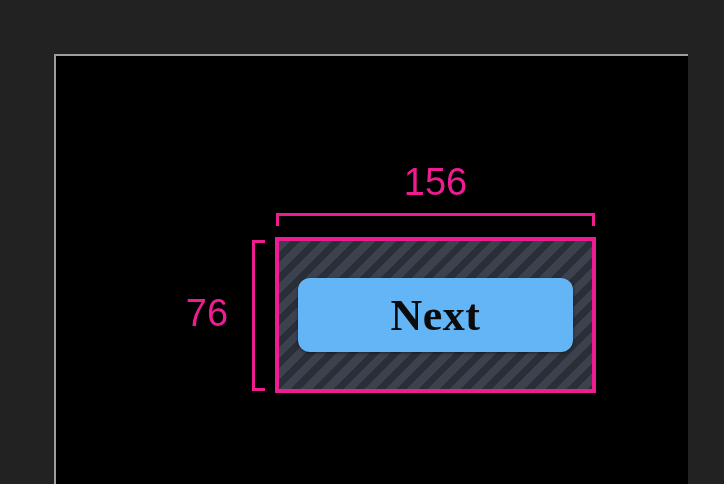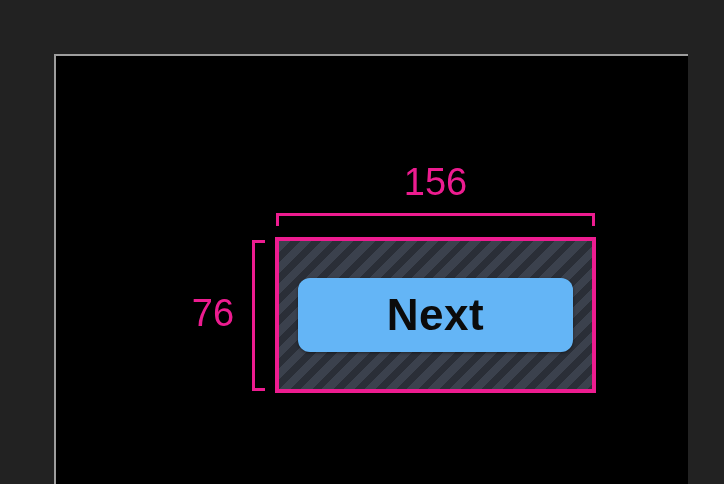--- a/index.html
+++ b/index.html
@@ -26,21 +26,21 @@
     color:var(--accent);
     font-size:38px;
     line-height:38px;
     font-weight:400;
     text-align:center;
   }
   #width-label{
     left:202px;top:89px;width:319px;
   }
   #height-label{
-    left:89px;top:220px;width:100px;
+    left:83px;top:220px;width:100px;
   }
   #width-bracket{
     position:absolute;
     left:202px;top:139px;width:319px;height:13px;
     border:3px solid var(--accent);
     border-bottom:none;
   }
   #height-bracket{
     position:absolute;
     left:178px;top:166px;width:13px;height:151px;
@@ -59,20 +59,21 @@
   }
   #next-button{
     position:absolute;
     left:1px;right:1px;top:19px;bottom:19px;
     background:var(--button-fill);
     border:none;
     border-radius:12px;
     display:flex;align-items:center;justify-content:center;
     box-shadow:0 1px 3px rgba(0,0,0,0.45);
     cursor:pointer;
+    font-family:Liberation Serif, serif;
   }
   #next-button .btn-text{
     color:var(--button-text);
     font-size:44px;
     font-weight:600;
     letter-spacing:0.5px;
   }
 </style>
 </head>
 <body>

